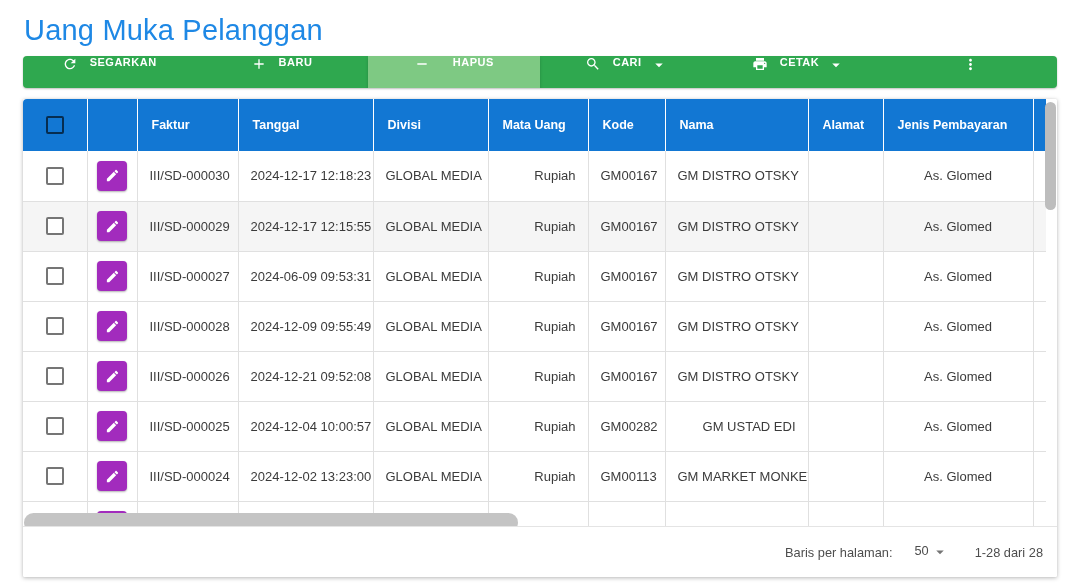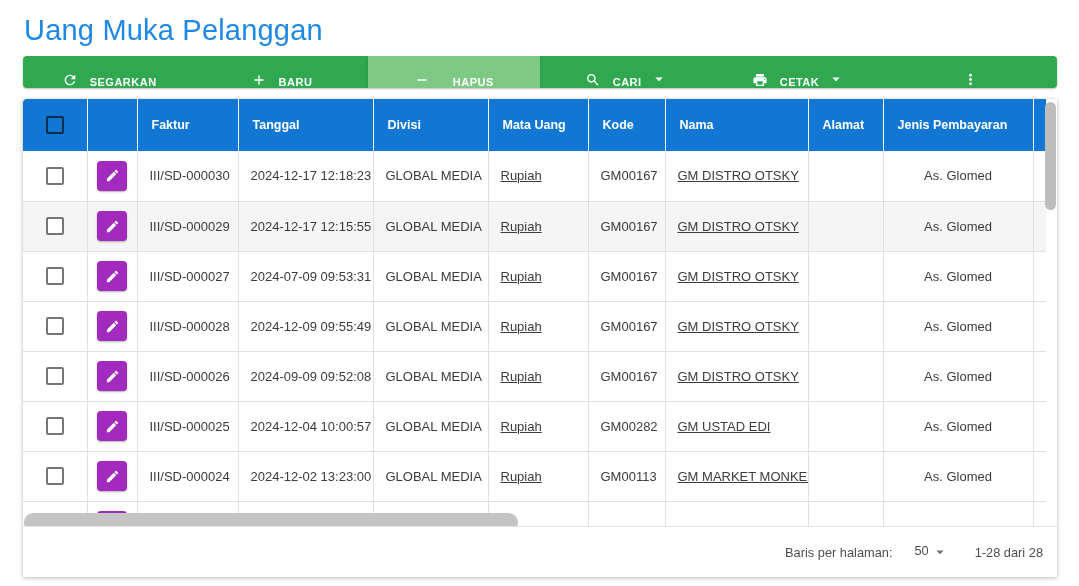--- a/index.html
+++ b/index.html
@@ -27,21 +27,21 @@
     height: 32px;
     display: flex;
     border-radius: 4px;
     overflow: hidden;
     background: var(--toolbar_green, #2FA84F);
     box-shadow: 0 1px 2px rgba(0,0,0,0.25);
   }
   .tb-btn {
     flex: 1;
     display: flex;
-    align-items: flex-end;
+    align-items: flex-start;
     justify-content: center;
     gap: 12px;
     border: none;
     background: transparent;
     color: #ffffff;
     font-family: inherit;
     font-size: 11px;
     font-weight: 700;
     letter-spacing: 0.5px;
     cursor: pointer;
@@ -96,21 +96,21 @@
     border-right: 1px solid #e0e0e0;
     border-bottom: 1px solid #e0e0e0;
     padding: 0 12px;
     white-space: nowrap;
     overflow: hidden;
     background: #ffffff;
   }
   tbody tr.hl td { background: #f5f5f5; margin-top: 28px; }
   tbody td:last-child { border-right: none; }
   td.tc { text-align: center; }
-  td.tl { text-align: left; text-decoration: underline; }
+  td.tl { text-align: right; }
   td.c-sel, td.c-edit { text-align: center; padding: 0; }
 
   
   .cb {
     display: inline-block;
     width: 18px; height: 18px;
     border: 2px solid #757575;
     border-radius: 2px;
     background: #ffffff;
     vertical-align: middle;
@@ -303,21 +303,21 @@
   <tr>
     <td class="c-sel"><span class="cb"></span></td>
     <td class="c-edit">
       <button class="edit-btn">
         <svg viewBox="0 0 24 24" fill="currentColor">
                     <path d="M3 17.25V21h3.75L17.81 9.94l-3.75-3.75L3 17.25zM20.71 7.04c.39-.39.39-1.02 0-1.41l-2.34-2.34c-.39-.39-1.02-.39-1.41 0l-1.83 1.83 3.75 3.75 1.83-1.83z"></path>
                   </svg>
       </button>
     </td>
     <td class="tc">III/SD-000027</td>
-    <td class="tc">2024-07-09 09:53:31</td>
+    <td class="tc">2024-06-09 09:53:31</td>
     <td class="tc">GLOBAL MEDIA</td>
     <td class="tl">Rupiah</td>
     <td class="tc">GM00167</td>
     <td class="tl">GM DISTRO OTSKY</td>
     <td></td>
     <td class="tc">As. Glomed</td>
     <td></td>
   </tr>
 
   <tr>
@@ -343,21 +343,21 @@
   <tr>
     <td class="c-sel"><span class="cb"></span></td>
     <td class="c-edit">
       <button class="edit-btn">
         <svg viewBox="0 0 24 24" fill="currentColor">
                     <path d="M3 17.25V21h3.75L17.81 9.94l-3.75-3.75L3 17.25zM20.71 7.04c.39-.39.39-1.02 0-1.41l-2.34-2.34c-.39-.39-1.02-.39-1.41 0l-1.83 1.83 3.75 3.75 1.83-1.83z"></path>
                   </svg>
       </button>
     </td>
     <td class="tc">III/SD-000026</td>
-    <td class="tc">2024-09-09 09:52:08</td>
+    <td class="tc">2024-12-21 09:52:08</td>
     <td class="tc">GLOBAL MEDIA</td>
     <td class="tl">Rupiah</td>
     <td class="tc">GM00167</td>
     <td class="tl">GM DISTRO OTSKY</td>
     <td></td>
     <td class="tc">As. Glomed</td>
     <td></td>
   </tr>
 
   <tr>

